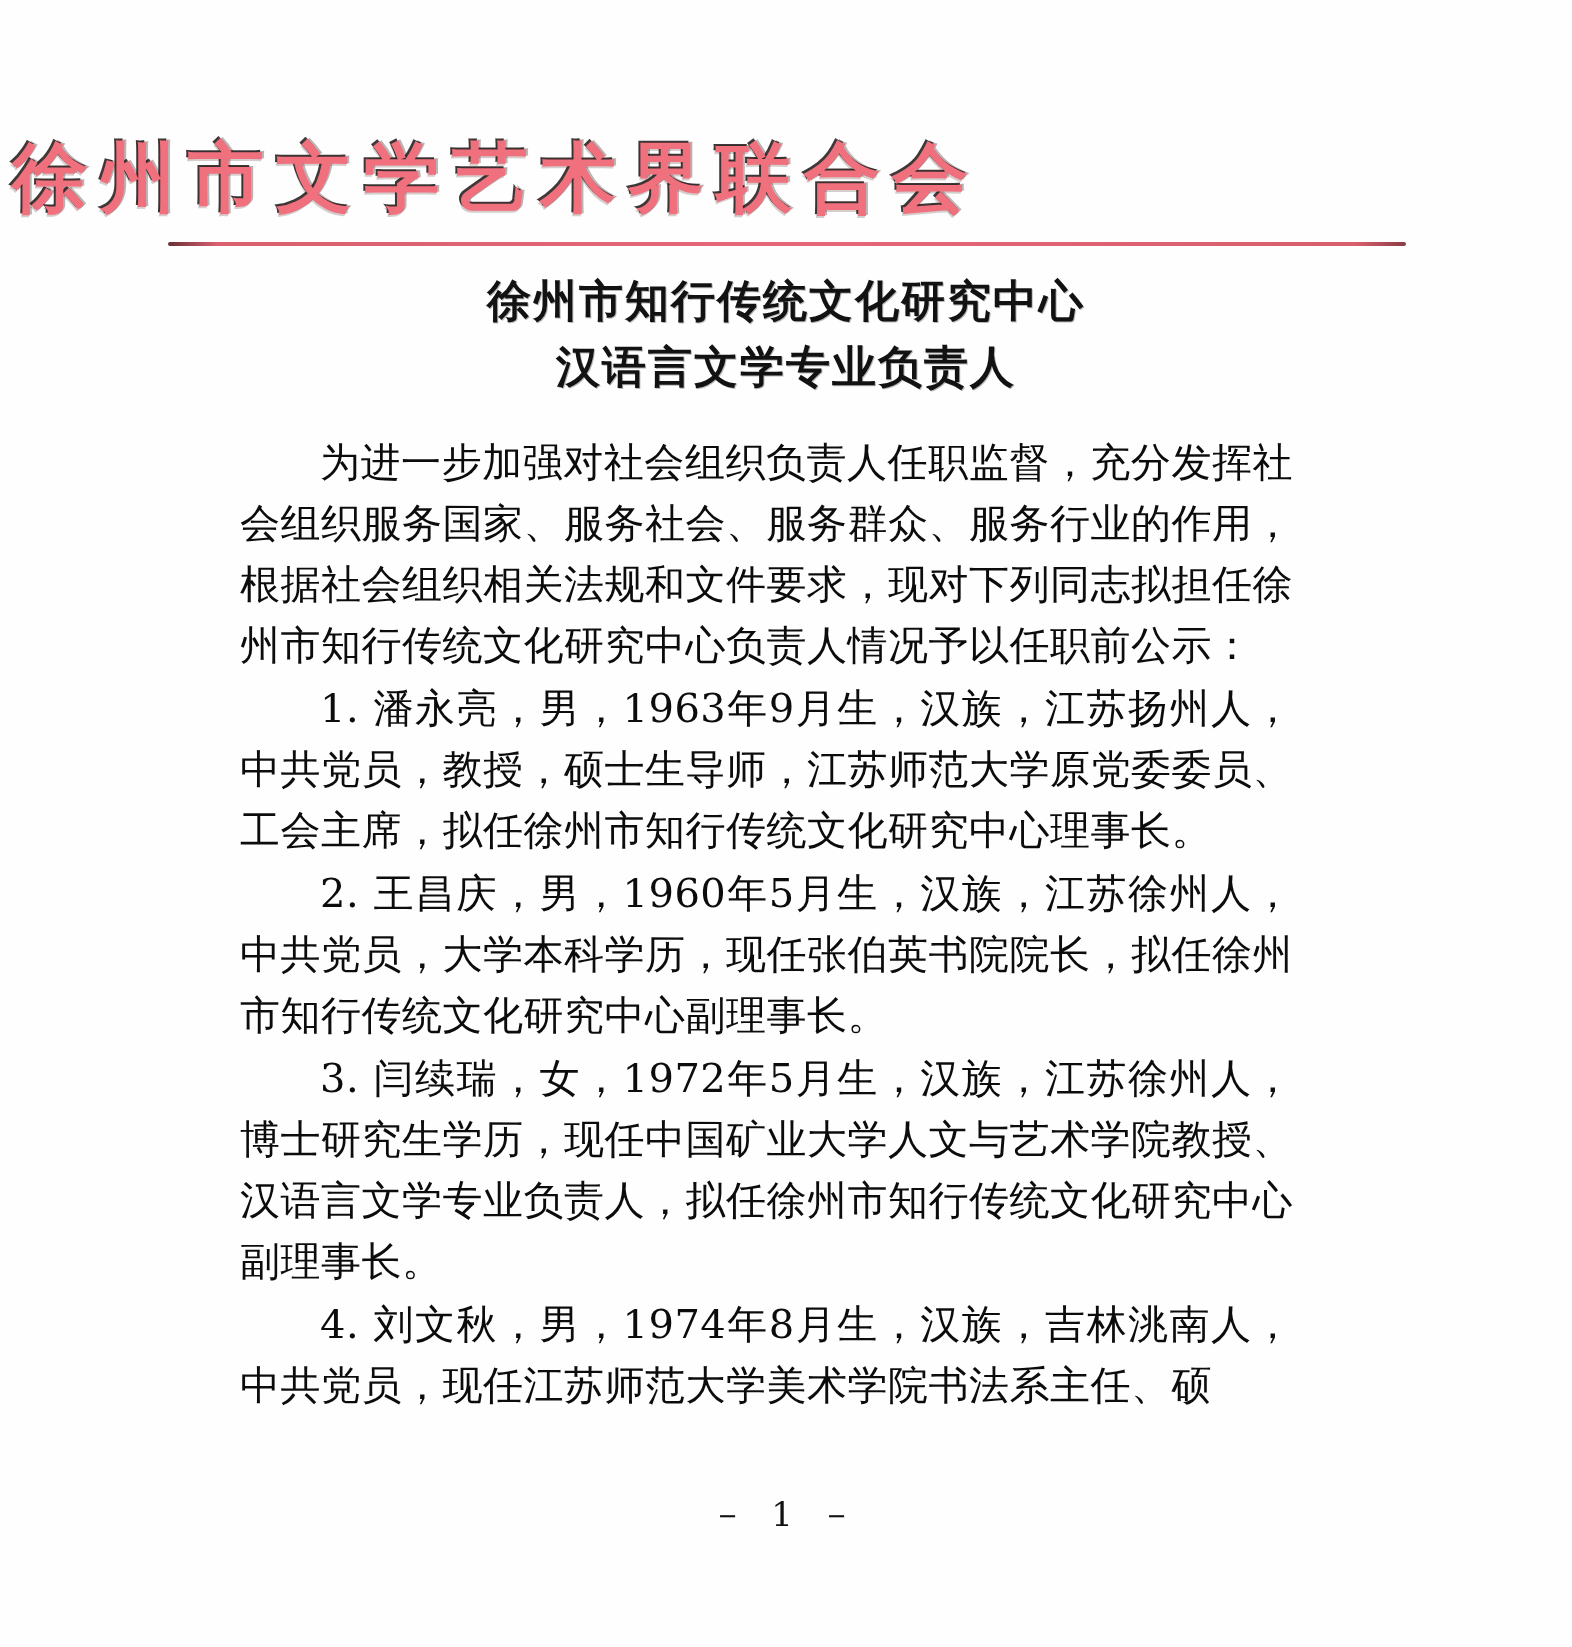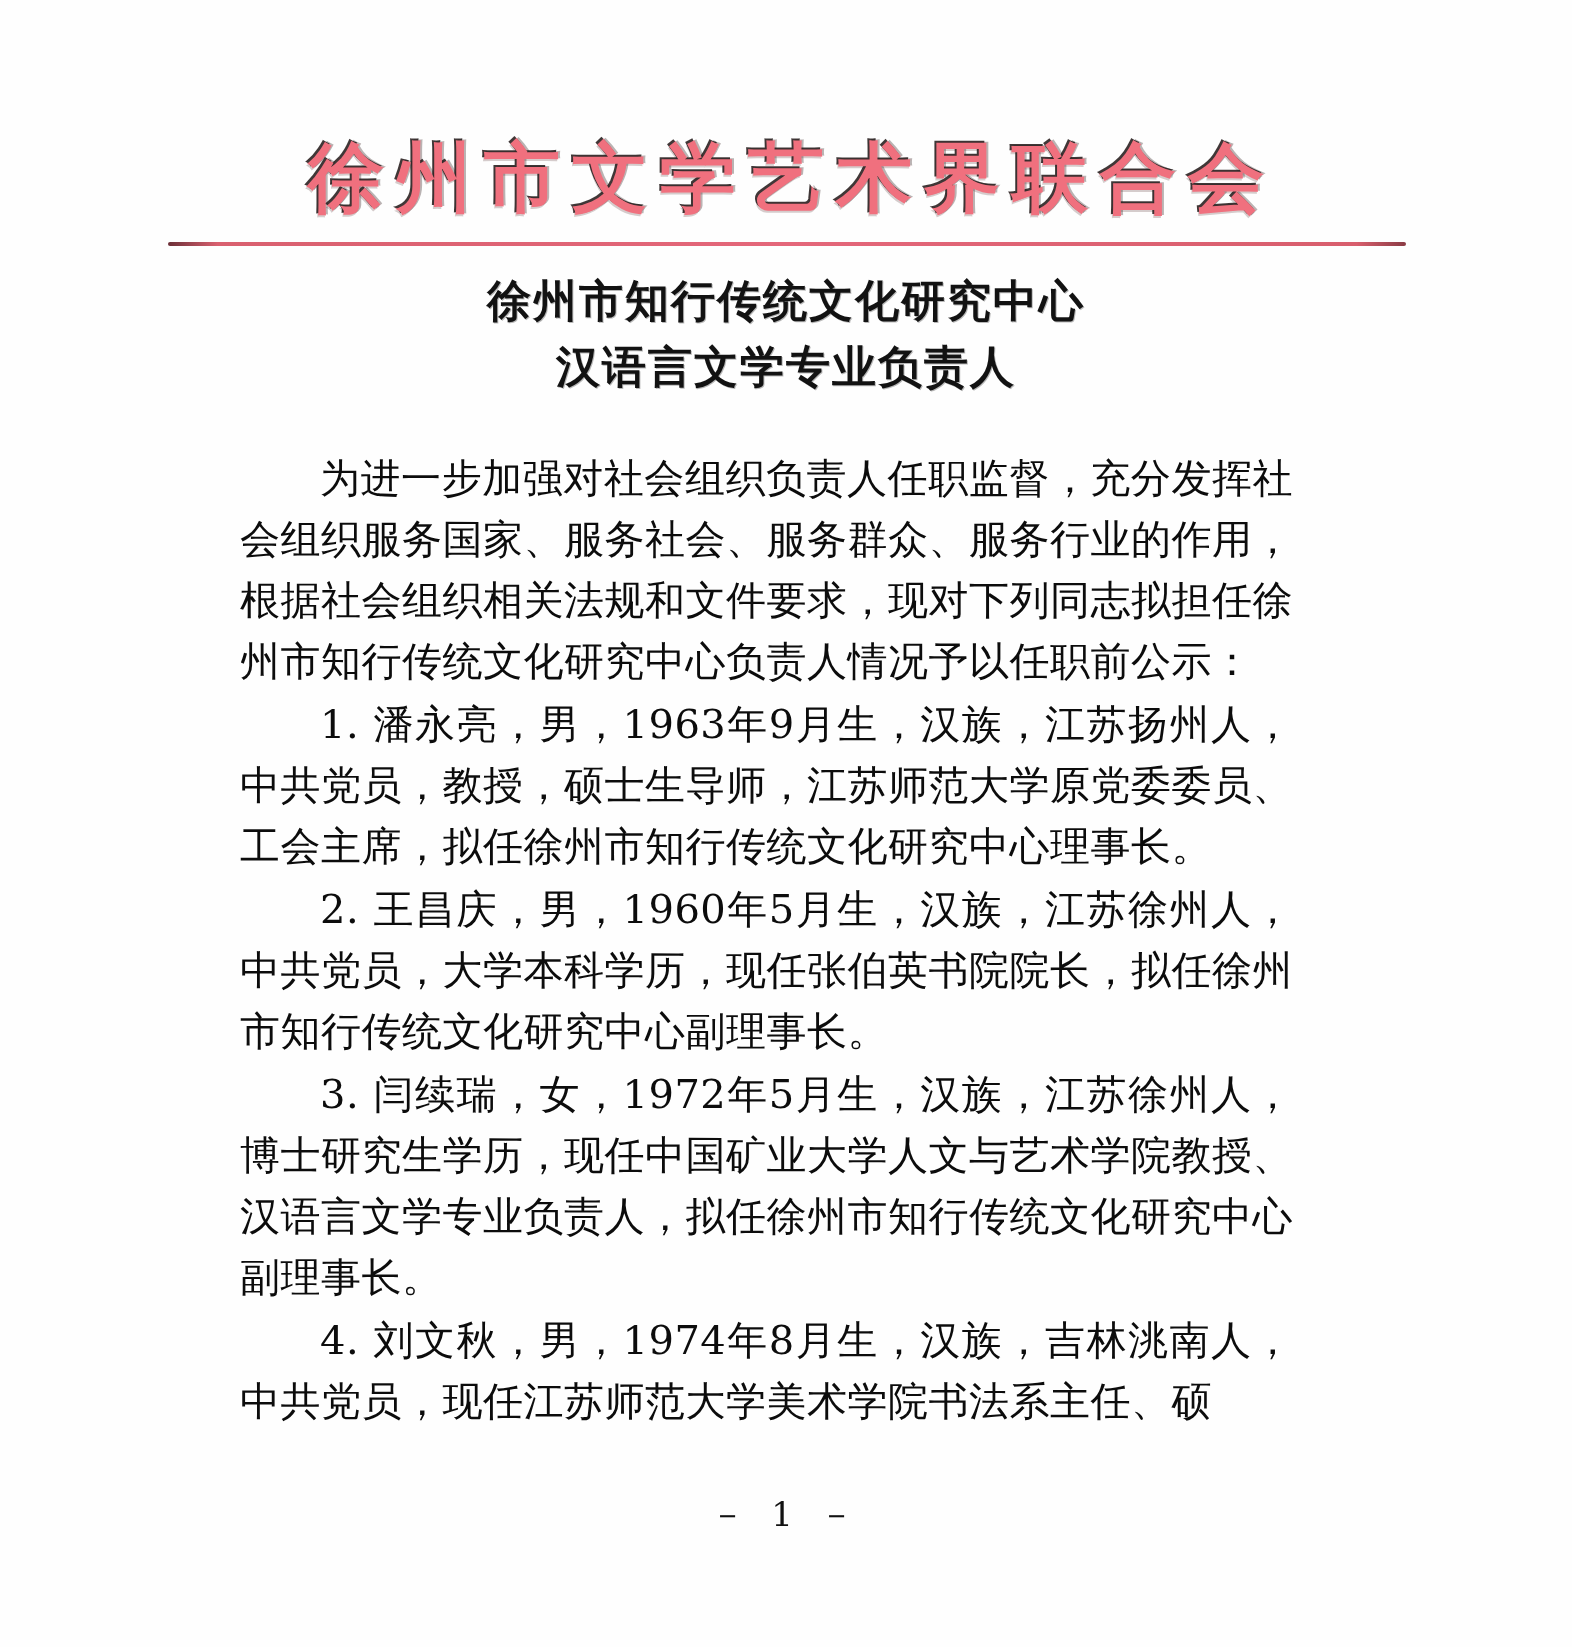--- a/index.html
+++ b/index.html
@@ -20,21 +20,21 @@
     inset: 0;
     background: #fefefe;
   }
 
   
   .letterhead {
     position: absolute;
     left: 0;
     right: 0;
     top: 138px;
-    text-align: center;
+    text-align: left;
   }
   .letterhead-title {
     display: inline-block;
     font-family: "DejaVu Serif", "Liberation Serif", serif;
     font-size: 76px;
     font-weight: 700;
     line-height: 1.05;
     letter-spacing: 12px;
     color: #f0707e;
     text-shadow:
@@ -70,21 +70,20 @@
     text-shadow: 1px 1px 0 rgba(0,0,0,0.28);
   }
   .doc-title .tline { display: block; }
 
   
   .body-block {
     position: absolute;
     left: 240px;
     width: 1053px;
     top: 432px;
-    margin-top: 16px;
   }
   .para {
     font-family: "DejaVu Serif", "Liberation Serif", serif;
     font-size: 40px;
     line-height: 61px;
     color: #0c0c0c;
     text-align: justify;
     text-justify: inter-character;
     text-indent: 2em;
     margin: 0 0 2px 0;

